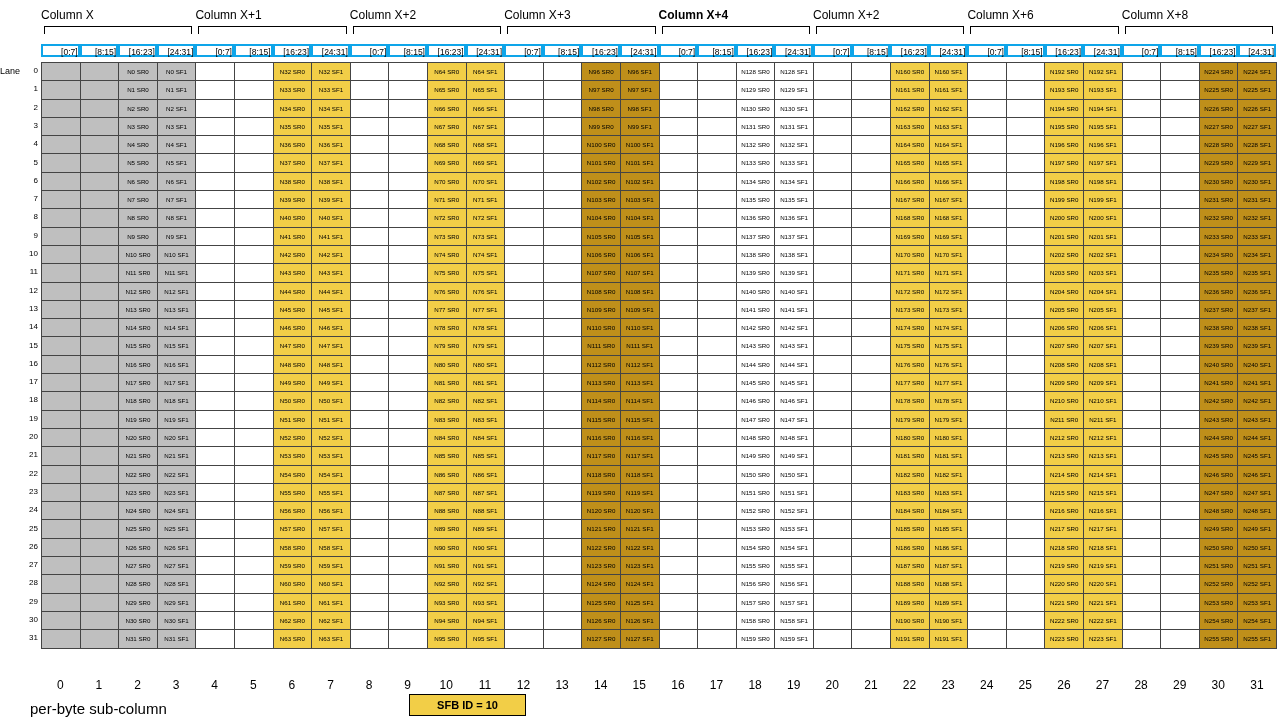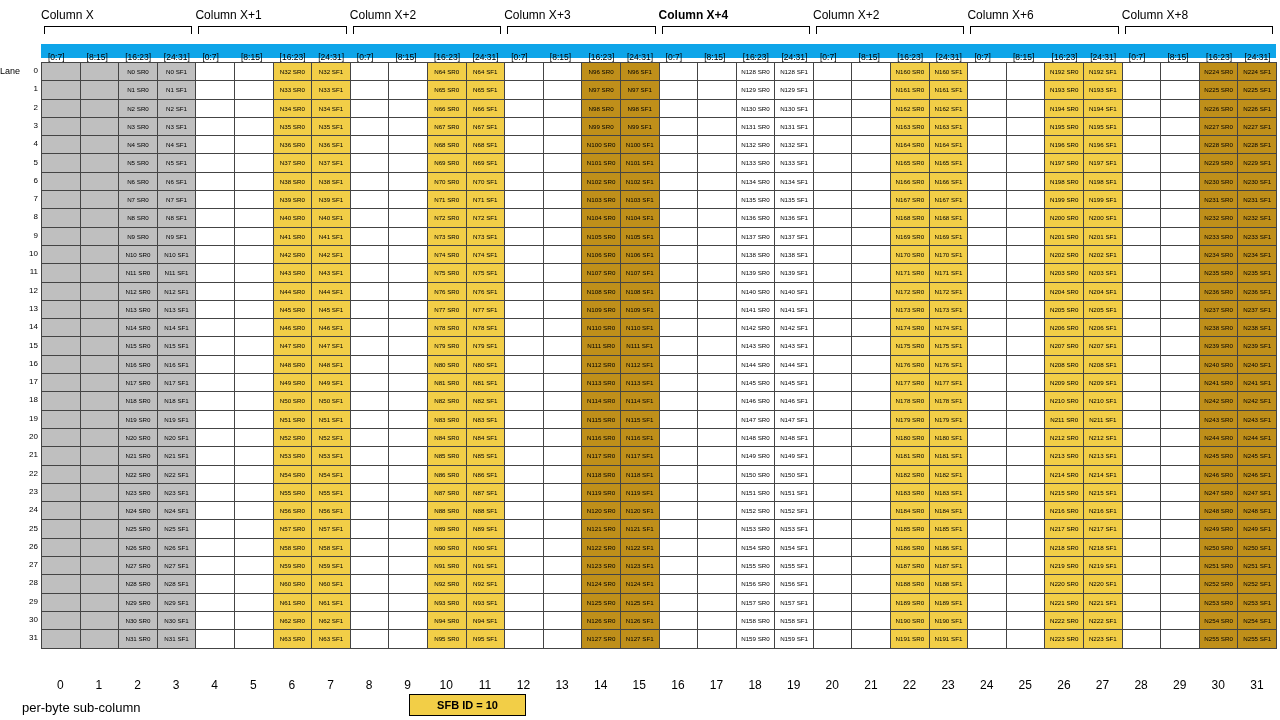--- a/index.html
+++ b/index.html
@@ -4,39 +4,39 @@
 <style>
   html,body{margin:0;padding:0;background:#ffffff;}
   body{width:1280px;height:720px;font-family:"Liberation Sans",sans-serif;color:#000;overflow:hidden;}
   #wrap{position:relative;width:1280px;height:720px;}
 
   
   .colhdr{position:absolute;top:8px;font-size:12px;}
   .brace{position:absolute;top:26px;height:8px;border:1px solid #000;border-bottom:none;box-sizing:border-box;}
 
   
-  .subhdr{position:absolute;top:44px;font-size:8.5px;text-align:left;border:7px solid #0ea5e9;box-sizing:border-box;height:13px;line-height:12px;background:#fff;}
+  .subhdr{position:absolute;top:44px;font-size:8.5px;text-align:right;border:2px solid #0ea5e9;box-sizing:border-box;height:13px;line-height:12px;background:#fff;}
 
   
   #grid{position:absolute;left:41px;top:62px;border-left:1px solid #444;border-top:1px solid #444;}
   .row{display:flex;height:18.3px;}
   .cell{width:38.6px;box-sizing:border-box;border-right:1px solid #444;border-bottom:1px solid #444;font-size:6.2px;line-height:18.3px;text-align:center;overflow:hidden;white-space:nowrap;}
   .c-gray{background:#bfbfbf;}
   .c-yellow{background:#f2ce47;}
   .c-dark{background:#bf8f1a;}
   .c-white{background:#ffffff;}
 
   
   .lane{position:absolute;left:0;width:38px;text-align:right;font-size:8px;line-height:18.3px;}
   .lane0label{position:absolute;left:0;top:62px;font-size:9px;line-height:18.3px;}
 
   
   .byteidx{position:absolute;top:678px;font-size:12px;text-align:center;width:38.6px;}
 
-  #percaption{position:absolute;left:22px;top:700px;font-size:13px;}
+  #percaption{position:absolute;left:30px;top:700px;font-size:15px;}
   #sfb{position:absolute;left:409px;top:694px;width:115px;height:20px;background:#f2ce47;border:1px solid #000;font-size:11px;text-align:center;line-height:20px;font-weight:bold;}
 </style>
 </head>
 <body>
 
 <div id="wrap">
 
   <div id="colhdrs">
       <div class="colhdr" style="left: 41px; width: 154.4px;">Column X</div>
       <div class="colhdr" style="left: 195.4px; width: 154.4px;">Column X+1</div>

